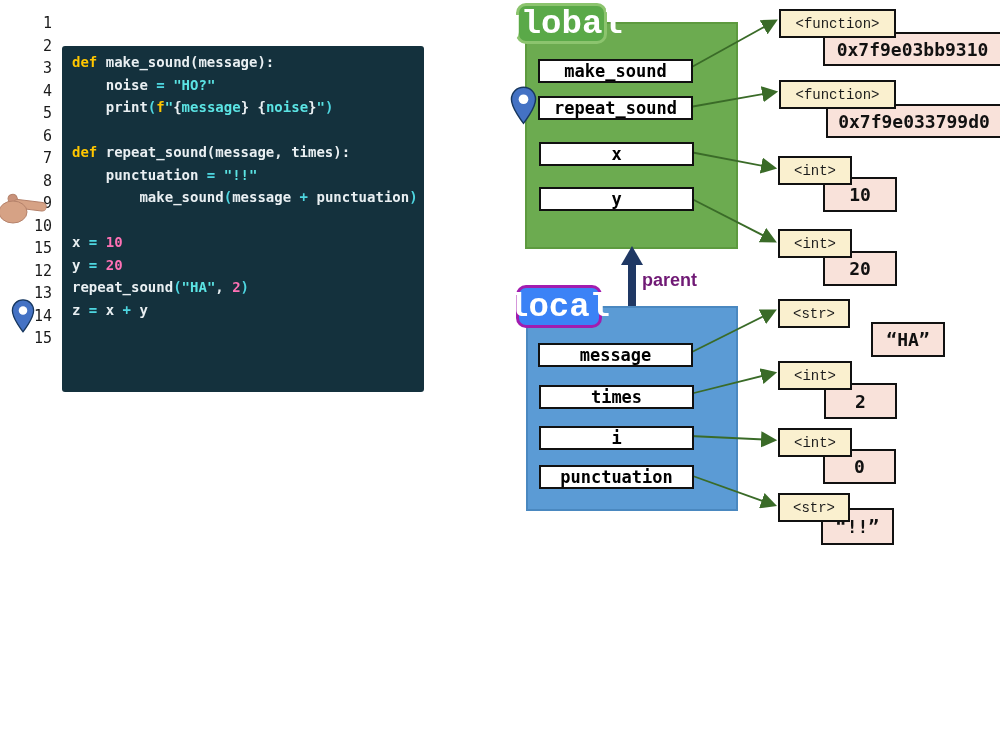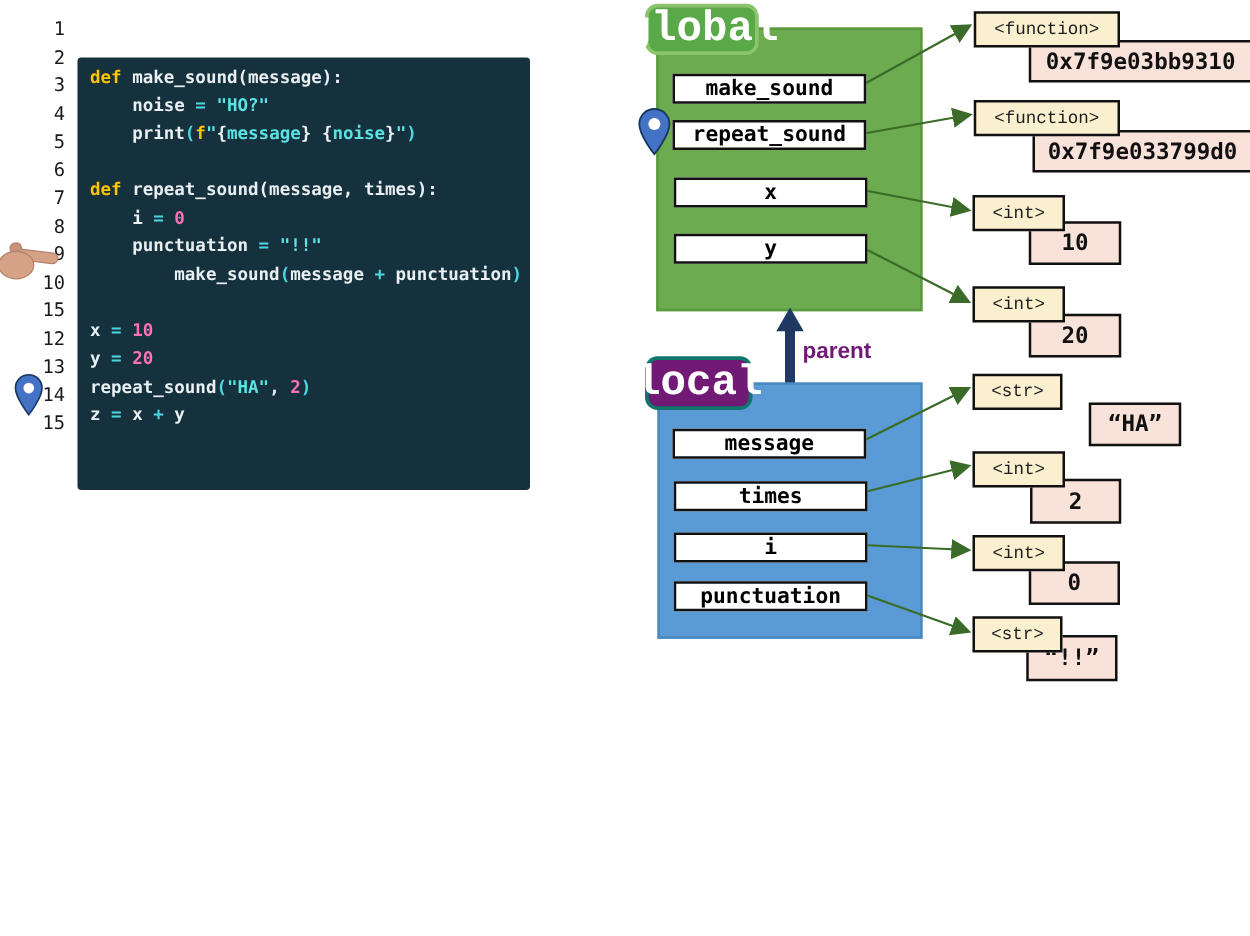--- a/index.html
+++ b/index.html
@@ -28,21 +28,21 @@
   .frame{position:absolute;box-sizing:border-box;z-index:1;}
   .frame-global{left:525px;top:22px;width:213px;height:227px;
                 background:#6CAB50;border:2px solid #5D9A3F;}
   .frame-local{left:526px;top:306px;width:212px;height:205px;
                background:#5B9BD5;border:2px solid #4A88C0;}
   .frame-tab{position:absolute;z-index:4;border-radius:10px;color:#ffffff;
              font-family:Liberation Mono, monospace;font-weight:bold;
              font-size:34px;display:flex;align-items:center;justify-content:center;
              box-sizing:border-box;}
   .tab-global{left:516px;top:3px;width:91px;height:41px;background:#5AA948;border:3px solid #8CC46E;}
-  .tab-local{left:516px;top:285px;width:86px;height:43px;background:#701a75;border:3px solid #0f766e;}
+  .tab-local{left:516px;top:285px;width:86px;height:43px;background:#3b82f6;border:3px solid #a21caf;}
 
   .var-box{position:absolute;width:151px;height:20px;background:#ffffff;
            border:2px solid #111111;z-index:3;display:flex;align-items:center;
            justify-content:center;font-size:17px;font-weight:bold;color:#000;}
 
   
   .type-tag{position:absolute;height:25px;background:#FAF0CF;border:2px solid #111111;
             z-index:4;display:flex;align-items:center;justify-content:center;
             font-size:14px;color:#1b1b1b;box-sizing:content-box;font-family:Liberation Mono, monospace;}
   .value-box{position:absolute;background:#F9E2DA;border:2px solid #111111;z-index:3;
@@ -76,21 +76,20 @@
       <div class="gutter-line">14</div>
       <div class="gutter-line">15</div>
     </div>
   <div class="code-panel">
     <div id="code-lines">
         <div class="code-line"><span class="tk-kw">def</span><span class="tk-pl"> make_sound(message):</span></div>
         <div class="code-line"><span class="tk-pl">    noise </span><span class="tk-op">=</span><span class="tk-pl"> </span><span class="tk-str">"HO?"</span></div>
         <div class="code-line"><span class="tk-pl">    print</span><span class="tk-op">(</span><span class="tk-kw">f</span><span class="tk-str">"</span><span class="tk-pl">{</span><span class="tk-str">message</span><span class="tk-pl">}</span><span class="tk-str"> </span><span class="tk-pl">{</span><span class="tk-str">noise</span><span class="tk-pl">}</span><span class="tk-str">"</span><span class="tk-op">)</span></div>
         <div class="code-line"></div>
         <div class="code-line"><span class="tk-kw">def</span><span class="tk-pl"> repeat_sound(message, times):</span></div>
-        <div class="code-line"><span class="tk-pl">    i </span><span class="tk-op">=</span><span class="tk-pl"> </span><span class="tk-num">0</span></div>
         <div class="code-line"><span class="tk-pl">    punctuation </span><span class="tk-op">=</span><span class="tk-pl"> </span><span class="tk-str">"!!"</span></div>
         <div class="code-line"><span class="tk-pl">        make_sound</span><span class="tk-op">(</span><span class="tk-pl">message </span><span class="tk-op">+</span><span class="tk-pl"> punctuation</span><span class="tk-op">)</span></div>
         <div class="code-line"></div>
         <div class="code-line"><span class="tk-pl">x </span><span class="tk-op">=</span><span class="tk-pl"> </span><span class="tk-num">10</span></div>
         <div class="code-line"><span class="tk-pl">y </span><span class="tk-op">=</span><span class="tk-pl"> </span><span class="tk-num">20</span></div>
         <div class="code-line"><span class="tk-pl">repeat_sound</span><span class="tk-op">(</span><span class="tk-str">"HA"</span><span class="tk-pl">, </span><span class="tk-num">2</span><span class="tk-op">)</span></div>
         <div class="code-line"><span class="tk-pl">z </span><span class="tk-op">=</span><span class="tk-pl"> x </span><span class="tk-op">+</span><span class="tk-pl"> y</span></div>
       </div>
   </div>
 

